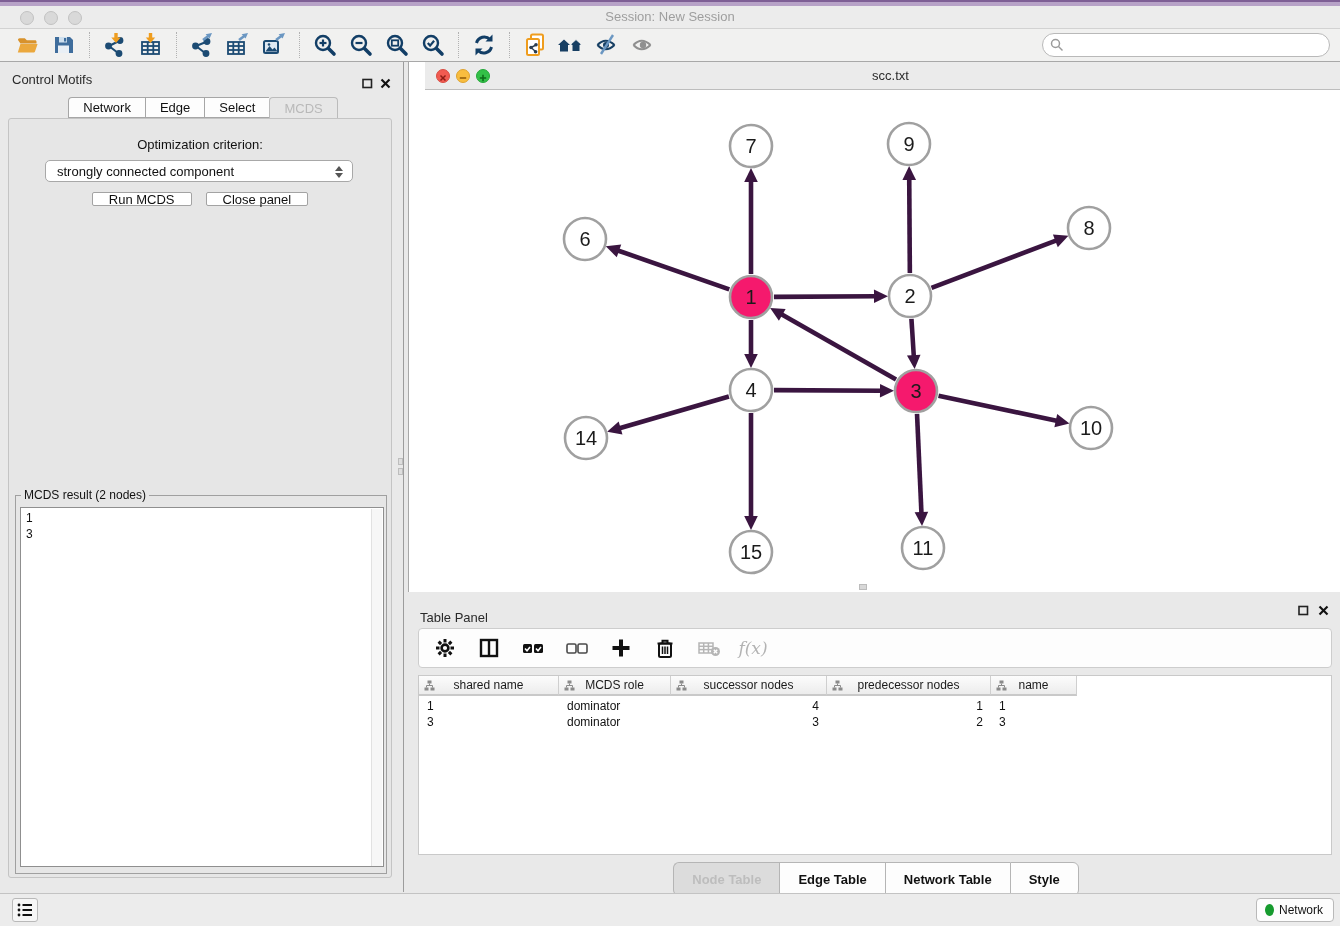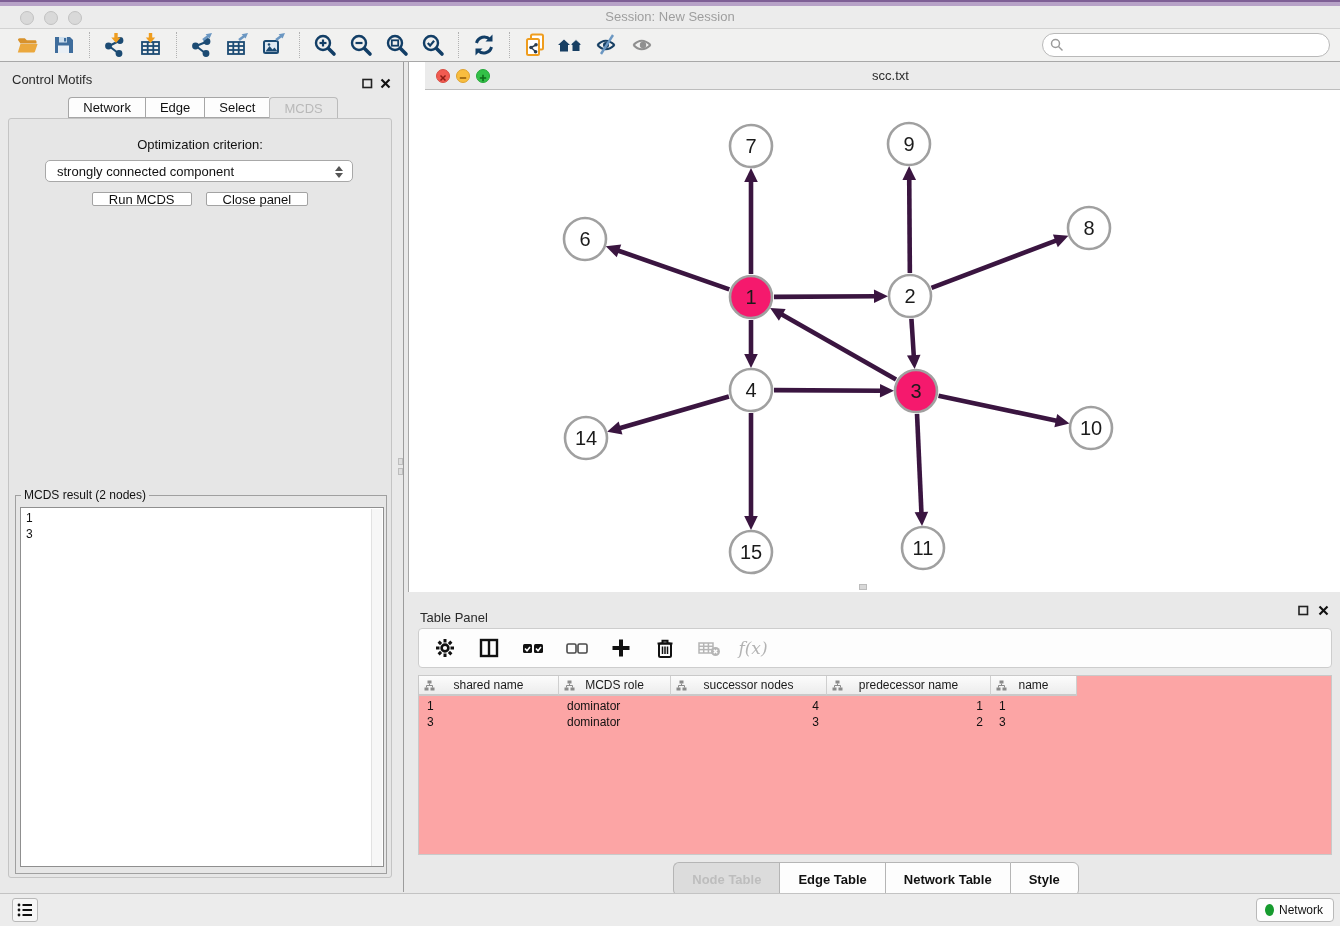--- a/index.html
+++ b/index.html
@@ -81,21 +81,21 @@
   .nw-grip { position:absolute; left:450px; bottom:2px; width:8px; height:6px;
     background:#d8d8d8; border:1px solid #bcbcbc; }
 
   
   #table-panel { position:absolute; left:412px; top:597px; width:928px; height:293px; }
   .tp-title { position:absolute; left:8px; top:13px; font-size:13px; color:#2a2a2a; }
   .tp-toolbar { position:absolute; left:6px; top:31px; width:914px; height:40px; background:#fdfdfd;
     border:1px solid #cdcdcd; border-radius:4px; display:flex; align-items:center; padding-left:12px; gap:16px; }
   .tp-tbtn { width:28px; height:28px; display:flex; align-items:center; justify-content:center; }
   .fx-label { font-size:17px; font-style:italic; font-family:"DejaVu Serif", serif; color:#b3b3b3; }
-  .tp-table { position:absolute; left:6px; top:78px; width:914px; height:180px; background:#fca5a5;
+  .tp-table { position:absolute; left:6px; top:78px; width:914px; height:180px; background:#ffffff;
     border:1px solid #c9c9c9; }
   .tbl-header { position:absolute; left:0; top:0; height:20px; display:flex; }
   .th-cell { position:relative; height:20px; background:linear-gradient(#fcfcfc,#ececec);
     border-right:1px solid #cfcfcf; border-bottom:2px solid #c9c9c9;
     display:flex; align-items:center; justify-content:center; font-size:12px; color:#1a1a1a; }
   .th-icon { position:absolute; left:5px; top:4px; }
   .tbl-row { position:absolute; left:0; height:16px; display:flex; }
   .td-cell { height:16px; font-size:12px; color:#111; padding:1px 8px 0 8px; overflow:hidden; }
   .tp-tabs { position:absolute; left:0; top:265px; width:100%; display:flex; justify-content:center; }
   .tp-tab { height:24px; padding:16px 18px; font-size:13px; font-weight:bold; color:#111;
@@ -531,21 +531,21 @@
             </svg>
             <span>successor nodes</span>
           </div>
           <div class="th-cell" style="width: 164px;">
             <svg class="th-icon" width="11" height="11" viewBox="0 0 11 11">
               <rect x="3.5" y="0.5" width="4" height="3" fill="#8a8a8a"></rect>
               <rect x="0.5" y="7.5" width="4" height="3" fill="#8a8a8a"></rect>
               <rect x="6.5" y="7.5" width="4" height="3" fill="#8a8a8a"></rect>
               <path d="M5.5 3.5v2M2.5 7.5v-2h6v2" fill="none" stroke="#8a8a8a" stroke-width="1"></path>
             </svg>
-            <span>predecessor name</span>
+            <span>predecessor nodes</span>
           </div>
           <div class="th-cell" style="width: 86px;">
             <svg class="th-icon" width="11" height="11" viewBox="0 0 11 11">
               <rect x="3.5" y="0.5" width="4" height="3" fill="#8a8a8a"></rect>
               <rect x="0.5" y="7.5" width="4" height="3" fill="#8a8a8a"></rect>
               <rect x="6.5" y="7.5" width="4" height="3" fill="#8a8a8a"></rect>
               <path d="M5.5 3.5v2M2.5 7.5v-2h6v2" fill="none" stroke="#8a8a8a" stroke-width="1"></path>
             </svg>
             <span>name</span>
           </div>

